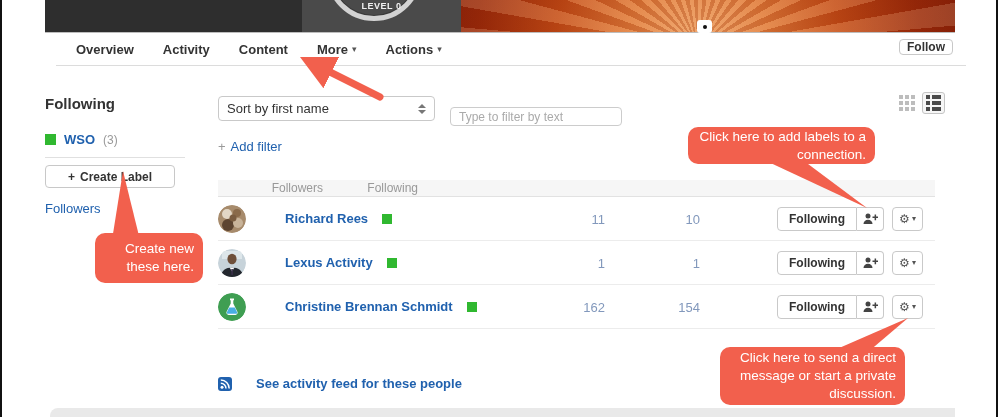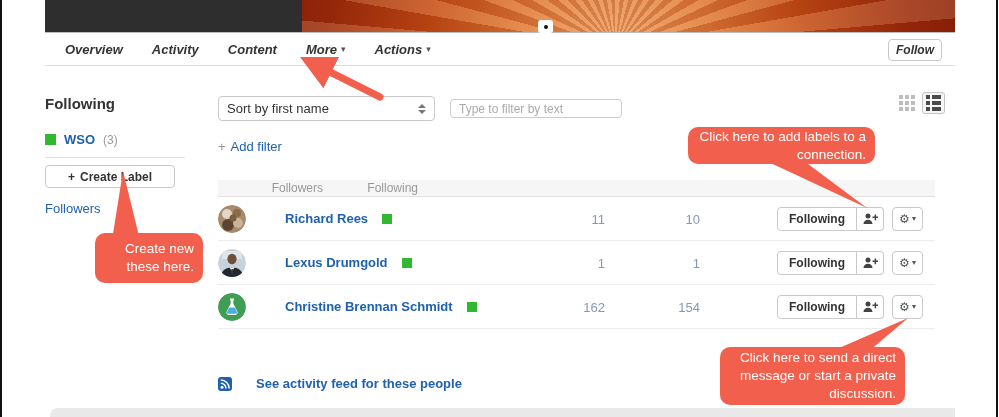--- a/index.html
+++ b/index.html
@@ -19,44 +19,44 @@
   .level-ring{position:absolute; left:24px; top:-75px; width:96px; height:96px; border:5px solid #d2d2d2; border-radius:50%; box-shadow:0 0 0 1px #3a3a3a inset;}
   .level-text{position:absolute; left:0; top:1px; width:100%; text-align:center; color:#f0f0f0; font-size:9px; font-weight:bold; letter-spacing:.5px;}
   .banner-burst{position:relative; flex:1; height:100%;
     background:
       repeating-conic-gradient(from -90deg at 48% 150%, rgba(255,228,196,.16) 0 5deg, rgba(110,18,0,.16) 5deg 10deg),
       radial-gradient(circle at 48% 150%, #f0a468 0%, #e07a38 28%, #c44c16 55%, #9a2a0a 85%, #8a2208 100%);}
   .rank-badge{position:absolute; left:236px; top:20px; width:15px; height:13px; background:#fff; border-radius:3px; display:flex; align-items:center; justify-content:center;}
   .rank-badge i{width:4px; height:4px; background:#111; border-radius:50%;}
 
   
-  .nav{position:absolute; left:45px; top:33px; width:910px; height:33px; background:#fff; border-bottom:1px solid #dcdcdc; display:flex; align-items:center;font-style:italic;}
+  .nav{position:absolute; left:56px; top:33px; width:910px; height:33px; background:#fff; border-bottom:1px solid #dcdcdc; display:flex; align-items:center;}
   .nav-items{display:flex; gap:29px; margin-left:20px;}
   .nav-item{font-size:13px; font-weight:600; color:#333; cursor:pointer; display:flex; align-items:center; gap:4px; white-space:nowrap;}
   .nav-caret{font-size:9px; color:#555; line-height:1;}
-  .follow-btn{position:absolute; left:843px; top:6px; width:54px; height:22px; background:#fff; border:1px solid #c8c8c8; border-radius:4px; font-size:12px; font-weight:bold; color:#333; display:flex; align-items:center; justify-content:center; cursor:pointer;}
+  .follow-btn{position:absolute; left:843px; top:6px; width:54px; height:16px; background:#fff; border:1px solid #c8c8c8; border-radius:4px; font-size:12px; font-weight:bold; color:#333; display:flex; align-items:center; justify-content:center; cursor:pointer;}
 
   
   .sidebar{position:absolute; left:45px; top:95px; width:165px;}
   .sidebar-title{font-size:15px; font-weight:bold; color:#333;}
   .label-row{display:flex; align-items:center; gap:8px; margin-top:20px;}
   .green-sq{width:11px; height:11px; background:var(--green,#30b830); display:inline-block;}
   .label-link{font-size:13px; font-weight:600; color:var(--link,#2061ae); cursor:pointer;}
   .label-count{font-size:12px; color:#999;}
   .sidebar-divider{width:140px; border-top:1px solid #e0e0e0; margin-top:10px;}
   .create-label-btn{margin-top:7px; width:130px; height:23px; background:#fff; border:1px solid #c8c8c8; border-radius:4px; font-size:12px; font-weight:bold; color:#333; display:flex; align-items:center; justify-content:center; gap:5px; cursor:pointer;}
   .followers-link{display:inline-block; margin-top:13px; font-size:13px; color:var(--link,#2061ae); cursor:pointer;}
 
   
   .sort-select{position:absolute; left:218px; top:96px; width:217px; height:25px; background:#fff; border:1px solid #c9c9c9; border-radius:4px; display:flex; align-items:center; padding:0 8px; font-size:13px; color:#333; cursor:pointer;}
   .sort-select .spacer{flex:1;}
   .updown{display:flex; flex-direction:column; gap:2px;}
   .updown .up{width:0;height:0;border-left:4px solid transparent;border-right:4px solid transparent;border-bottom:4px solid #777;}
   .updown .dn{width:0;height:0;border-left:4px solid transparent;border-right:4px solid transparent;border-top:4px solid #777;}
-  .filter-input{position:absolute; left:450px; top:99px; width:172px; height:19px; border:1px solid #ccc; border-radius:4px; padding:0 8px; font-size:12px; color:#737373; font-family:inherit;}
+  .filter-input{position:absolute; left:450px; top:107px; width:172px; height:19px; border:1px solid #ccc; border-radius:4px; padding:0 8px; font-size:12px; color:#737373; font-family:inherit;}
   .filter-input::placeholder{color:#aaa;}
   .add-filter{position:absolute; left:218px; top:139px; font-size:13px; display:flex; gap:5px; align-items:center; cursor:pointer;}
   .add-filter .plus{color:#999;}
   .add-filter .lbl{color:var(--link,#2061ae);}
 
   
   .view-toggles{position:absolute; left:897px; top:92px; display:flex; gap:5px; align-items:center;}
   .grid-icon{display:grid; grid-template-columns:repeat(3,4px); grid-auto-rows:4px; gap:2px; cursor:pointer; padding:2px;}
   .grid-icon i{background:#bdbdbd;}
   .list-btn{width:23px; height:22px; border:1px solid #c4c4c4; background:#f6f6f6; border-radius:3px; display:flex; flex-direction:column; justify-content:center; gap:2px; padding:0 3px; cursor:pointer;}
@@ -98,20 +98,24 @@
 </style>
 </head>
 <body>
 
 <div class="page">
   <div class="edge left"></div>
   <div class="edge right"></div>
 
   <div class="banner">
     <div class="banner-dark"></div>
+    <div class="banner-mid">
+      <div class="level-ring"></div>
+      <div class="level-text">LEVEL 0</div>
+    </div>
     <div class="banner-burst">
       <div class="rank-badge">
           <i></i>
         </div>
     </div>
   </div>
 
   <div class="nav">
     <div class="nav-items">
       <div class="nav-item">
@@ -239,21 +243,21 @@
         <span class="avatar">
           <svg width="28" height="28" viewBox="0 0 28 28">
               <circle cx="14" cy="14" r="14" fill="#c7d3da"></circle>
               <rect x="4" y="2" width="20" height="8" fill="#dde6ea"></rect>
               <ellipse cx="14" cy="10" rx="4.6" ry="5.2" fill="#6e4f3a"></ellipse>
               <path d="M3 28c0-6.5 5-9.5 11-9.5s11 3 11 9.5z" fill="#23272e"></path>
               <path d="M11.6 18.6L14 22.4l2.4-3.8z" fill="#fff"></path>
               <rect x="13.3" y="20" width="1.6" height="6" fill="#3a2f4a"></rect>
             </svg>
         </span>
-        <span class="person-name">Lexus Drumgold</span>
+        <span class="person-name">Lexus Activity</span>
         <span class="name-sq"></span>
       </div>
       <div class="col-fo"><span class="count-link">1</span></div>
       <div class="col-fi"><span class="count-link">1</span></div>
       <div class="col-act">
         <div class="btn-group">
           <div class="following-btn">Following</div>
           <div class="addlabel-btn">
             <svg width="15" height="12" viewBox="0 0 15 12">
                 <circle cx="5" cy="3.1" r="2.5" fill="#444"></circle>

